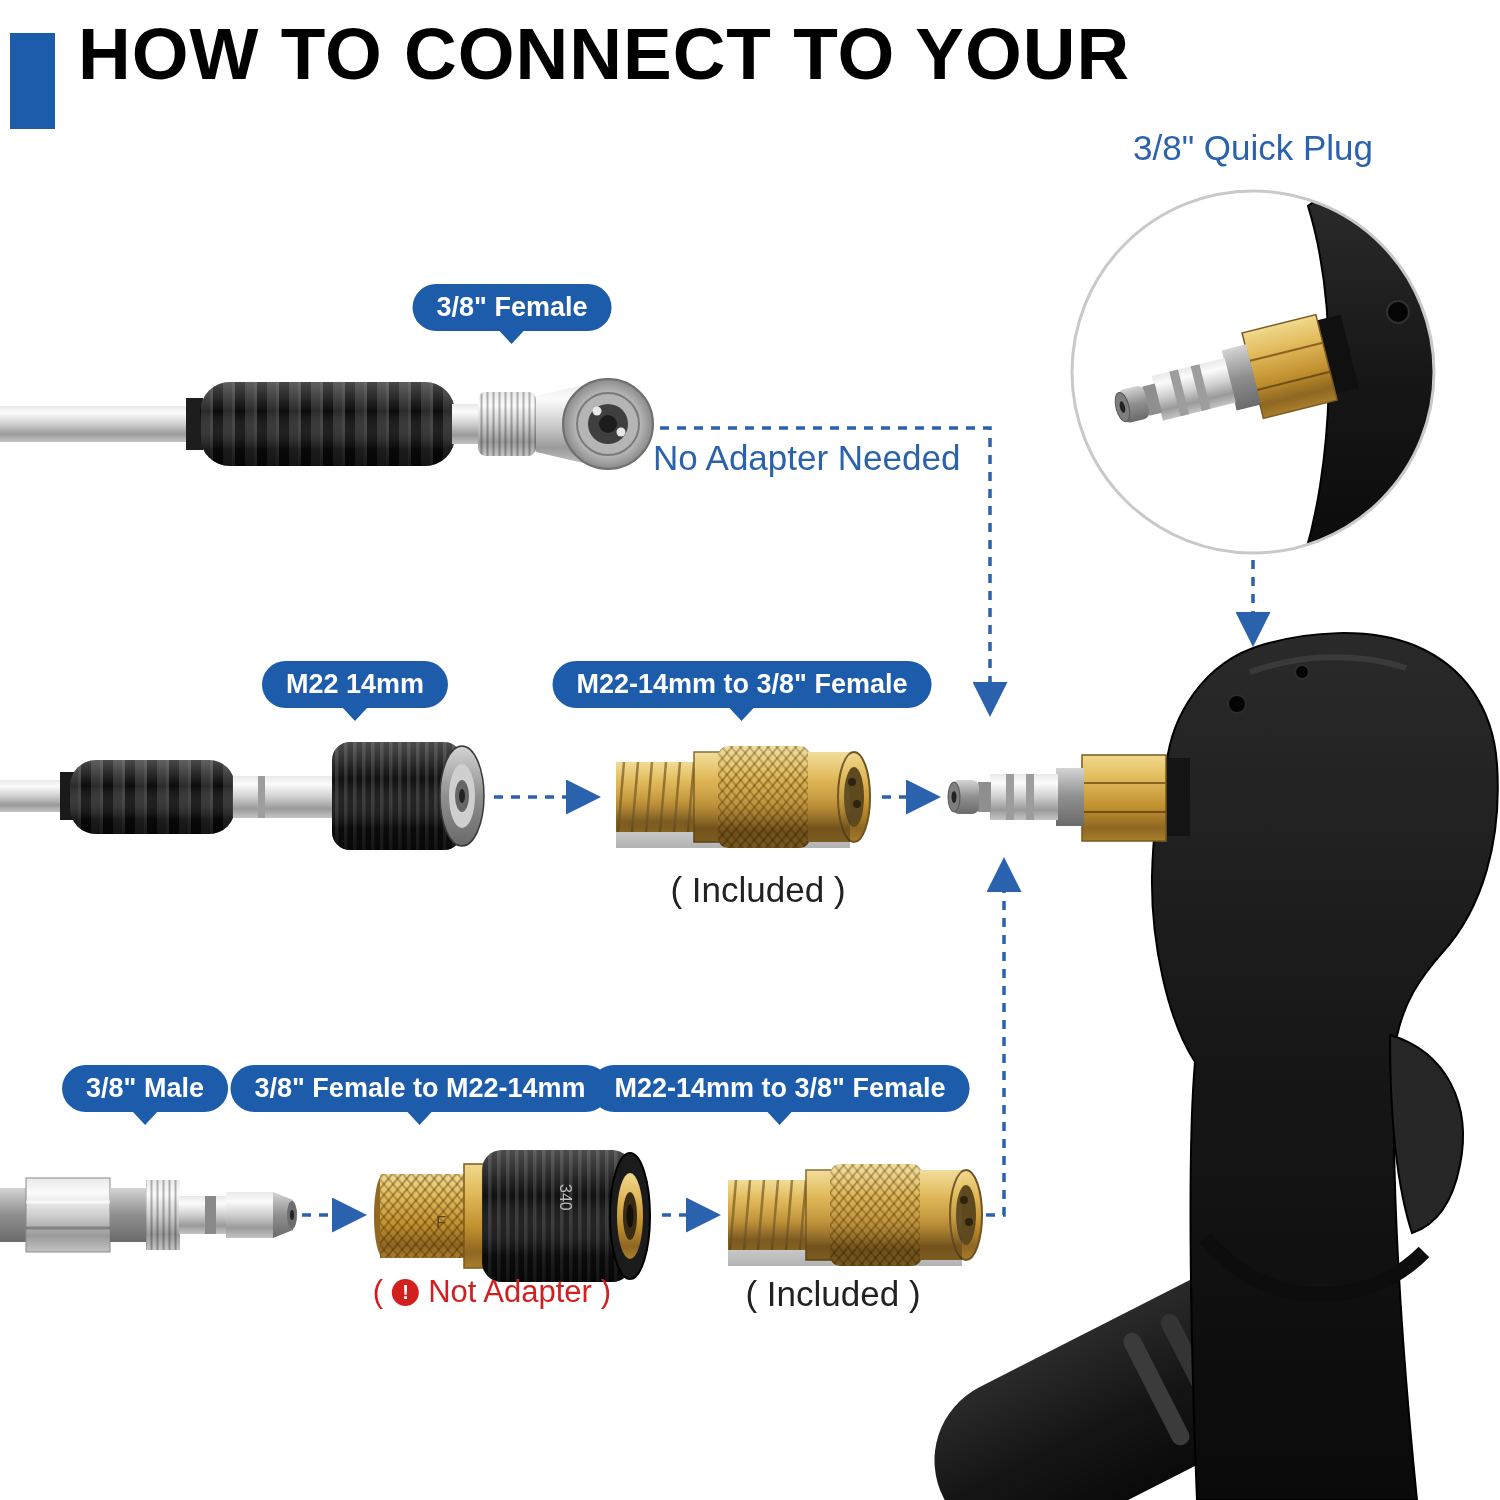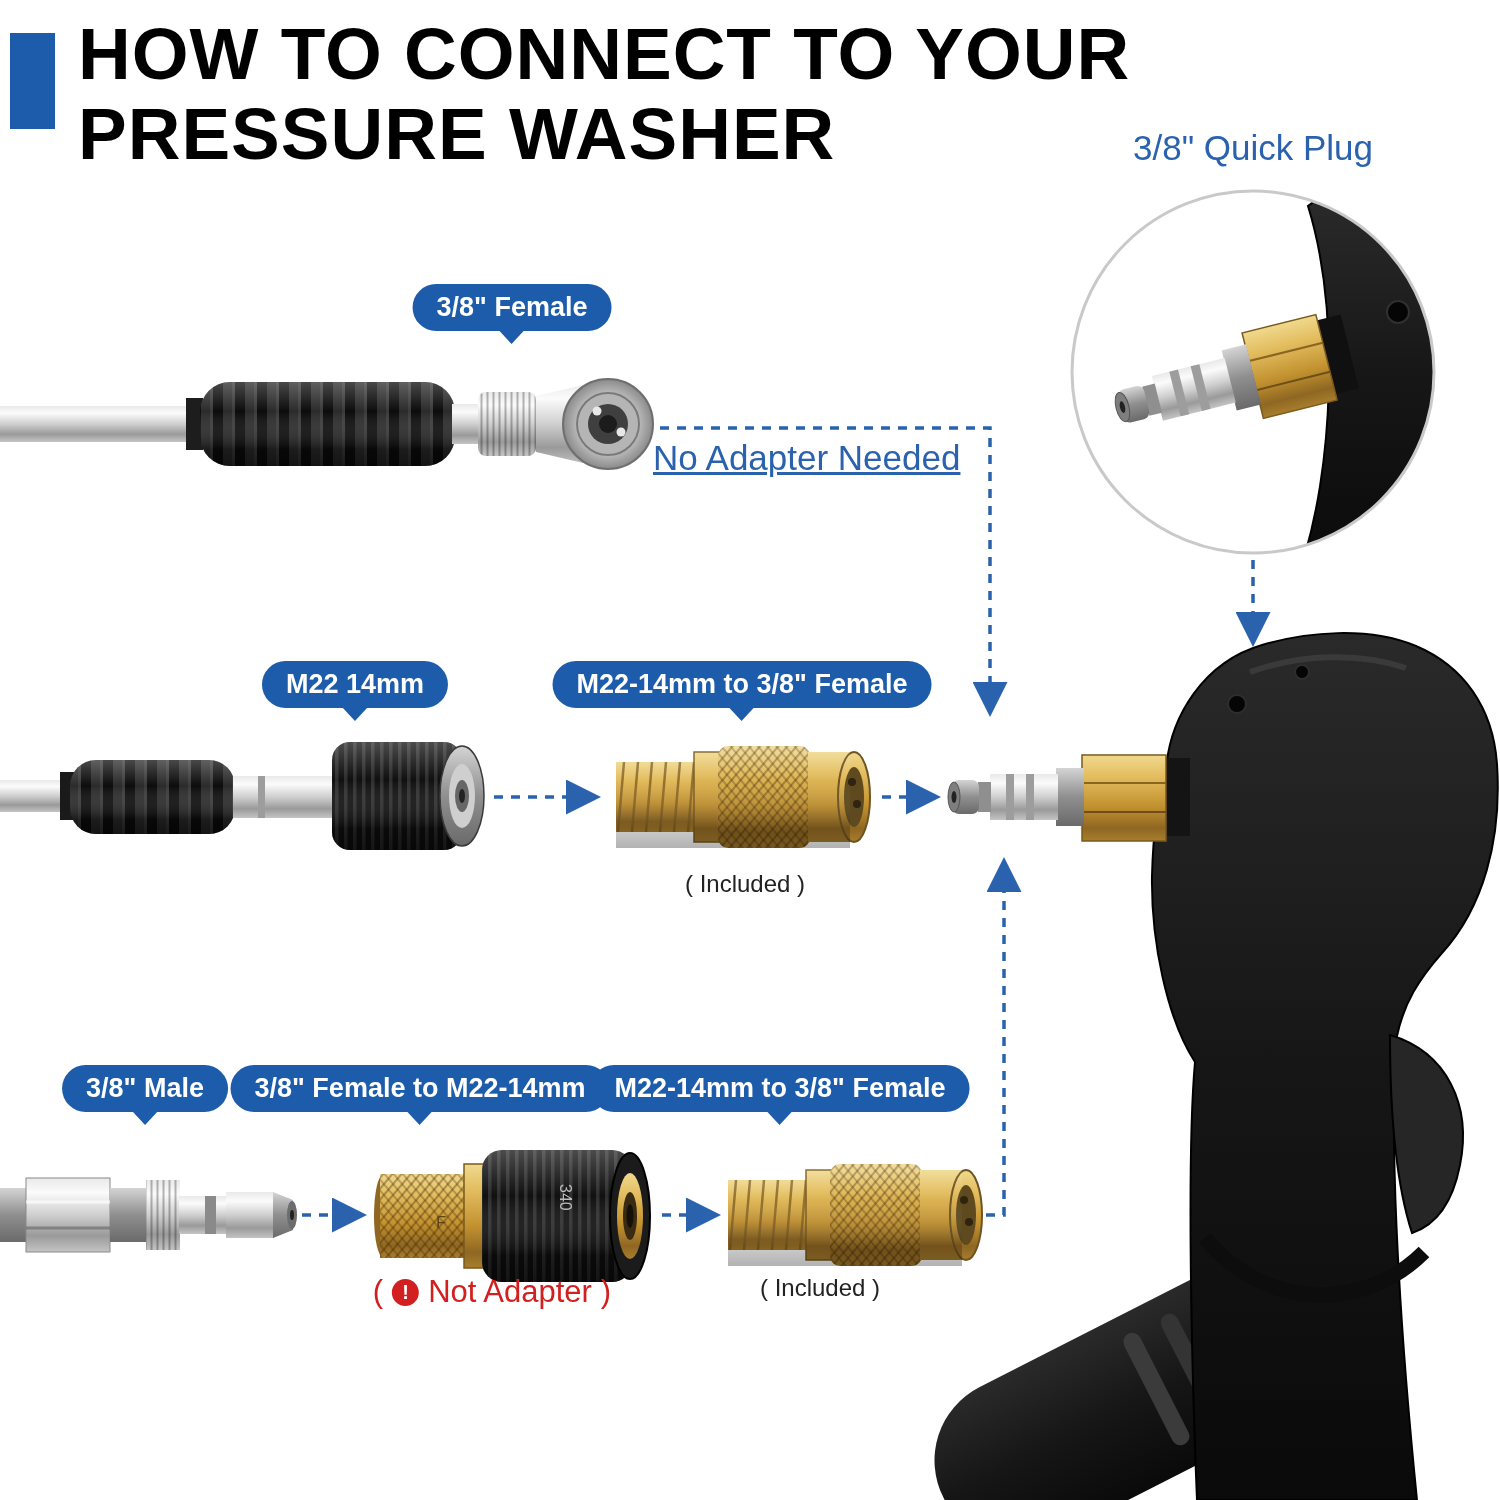--- a/index.html
+++ b/index.html
@@ -12,23 +12,23 @@
     font-size:73px;line-height:1.1;letter-spacing:1px;}
   .art{position:absolute;left:0;top:0;}
   .pill{
     position:absolute;transform:translateX(-50%);background:#1d5caa;color:#fff;
     font-size:27px;font-weight:700;padding:8px 24px;border-radius:999px;white-space:nowrap;
   }
   .pill::after{
     content:"";position:absolute;left:50%;bottom:-13px;transform:translateX(-50%);
     border:13px solid transparent;border-top:14px solid #1d5caa;border-bottom:0;
   }
-  .note{position:absolute;color:#2a62ae;font-size:35px;white-space:nowrap;text-decoration:underline;}
+  .note{position:absolute;color:#2a62ae;font-size:35px;white-space:nowrap;}
   .inset-label{position:absolute;transform:translateX(-50%);color:#2a62ae;font-size:35px;white-space:nowrap;}
-  .status{position:absolute;transform:translateX(-50%);color:#222222;font-size:24px;white-space:nowrap;}
+  .status{position:absolute;transform:translateX(-50%);color:#222222;font-size:35px;white-space:nowrap;margin-left:13px;}
   .status-red{position:absolute;transform:translateX(-50%);color:#d21f1f;font-size:31px;white-space:nowrap;
     display:flex;align-items:center;gap:9px;}
   .excl-icon{
     display:inline-flex;align-items:center;justify-content:center;
     width:27px;height:27px;border-radius:50%;background:#d21f1f;color:#ffffff;
     font-size:20px;font-weight:700;line-height:1;
   }
 </style>
 </head>
 <body>
@@ -287,21 +287,20 @@
       <path d="M 882 797 L 934 797" marker-end="url(#arr)"></path>
       <path d="M 302 1215 L 360 1215" marker-end="url(#arr)"></path>
       <path d="M 662 1215 L 714 1215" marker-end="url(#arr)"></path>
       <path d="M 986 1215 L 1004 1215 L 1004 864" marker-end="url(#arr)"></path>
     </g>
   </svg>
 
   <div class="accent-bar"></div>
   <div class="title-block">
     <div>HOW TO CONNECT TO YOUR</div>
-    <div>PRESSURE WASHER</div>
   </div>
 
   <div class="inset-label" style="left:1253px;top:128px;">3/8" Quick Plug</div>
 
   <div class="pill" style="left:512px;top:284px;">3/8" Female</div>
 
   <div class="note" style="left:653px;top:438px;">No Adapter Needed</div>
 
   <div class="pill" style="left:355px;top:661px;">M22 14mm</div>
 

